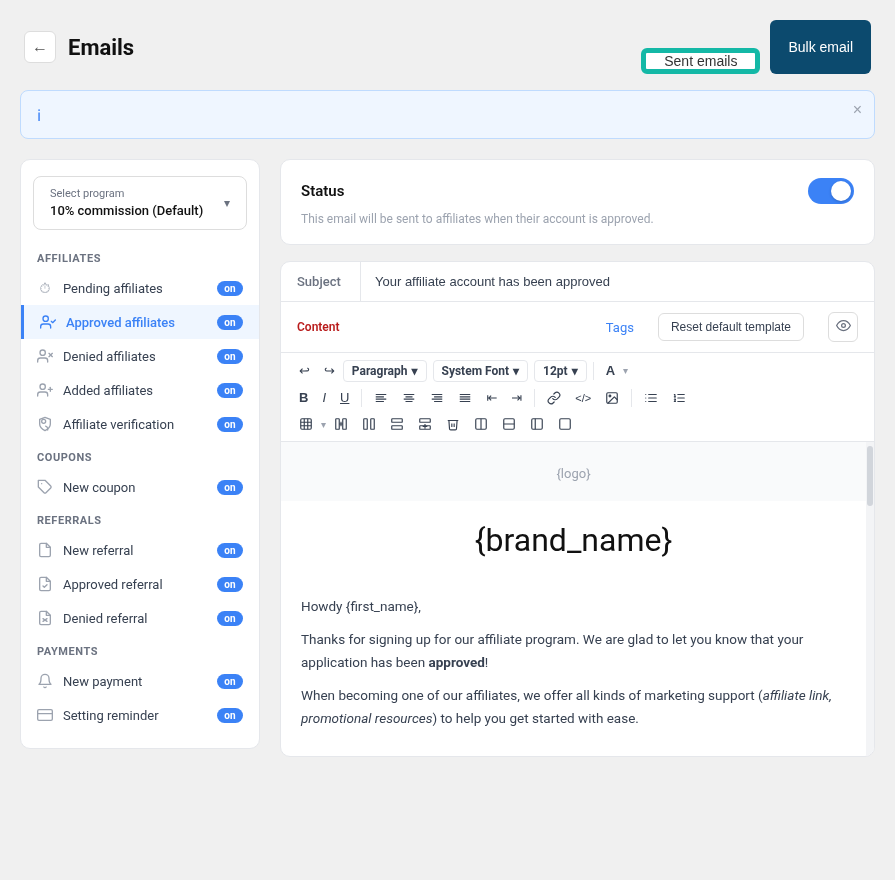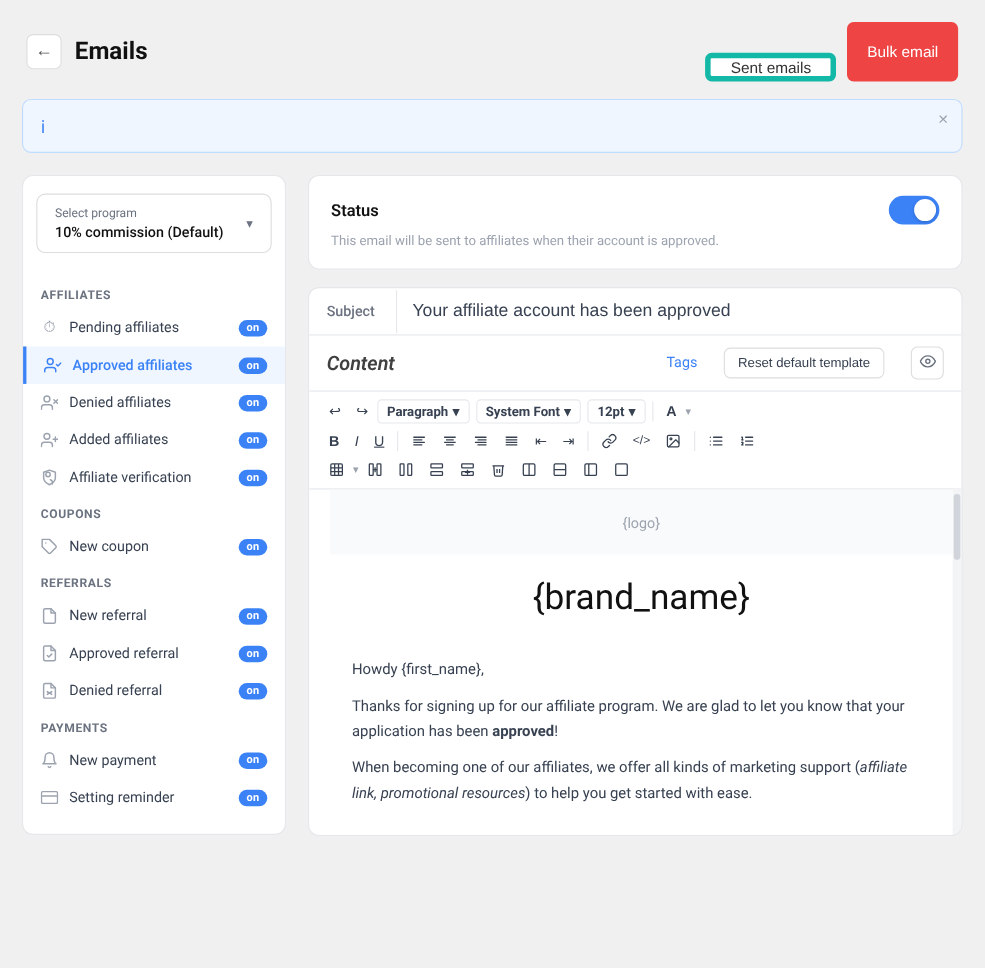--- a/index.html
+++ b/index.html
@@ -56,21 +56,21 @@
       cursor: pointer;
       font-size: 14px;
       color: #333;
       font-weight: 500;
       margin-top: 28px;
     }
     .btn-dark {
       padding: 8px 18px;
       border: none;
       border-radius: 6px;
-      background: #ef4444;
+      background: #0c4a6e;
       color: #fff;
       cursor: pointer;
       font-size: 14px;
       font-weight: 500;
     }
     .info-banner {
       background: #eff6ff;
       border: 1px solid #bfdbfe;
       border-radius: 8px;
       padding: 12px 16px;
@@ -111,21 +111,21 @@
       background: #fff;
       border-radius: 10px;
       padding: 16px 0;
       flex-shrink: 0;
       border: 1px solid #e5e7eb;
     }
     .select-program {
       padding: 10px 16px;
       border: 1px solid #ddd;
       border-radius: 8px;
-      margin: 0 12px 22px;
+      margin: 0 12px 12px;
       display: flex;
       align-items: center;
       justify-content: space-between;
       cursor: pointer;
     }
     .select-program-label {
       font-size: 11px;
       color: #6b7280;
       display: block;
     }
@@ -244,37 +244,36 @@
       color: #6b7280;
       padding: 12px 16px;
       border-right: 1px solid #e5e7eb;
       font-weight: 500;
       min-width: 80px;
     }
     .subject-input {
       flex: 1;
       border: none;
       outline: none;
-      font-size: 16px;
+      font-size: 13px;
       color: #374151;
       padding: 12px 14px;
       background: transparent;
     }
     .content-toolbar {
       display: flex;
       align-items: center;
       justify-content: space-between;
       padding: 10px 16px;
       border-bottom: 1px solid #e5e7eb;
     }
     .content-label {
-      font-size: 18px;
+      font-size: 12px;
       font-weight: 600;
-      color: #404040;
-      font-style: italic;
+      color: #b91c1c;
     }
     .content-toolbar-right {
       display: flex;
       align-items: center;
       gap: 24px;
     }
     .tags-link {
       font-size: 13px;
       color: #3b82f6;
       cursor: pointer;
@@ -368,21 +367,20 @@
     .editor-scroll-thumb {
       width: 6px;
       height: 60px;
       background: #d1d5db;
       border-radius: 3px;
       margin: 4px auto;
     }
     .editor-main {
       flex: 1;
       overflow: hidden;
-      margin-left: 19px;
     }
   </style>
 </head>
 <body>
 
 <div class="page-container">
 
   <div class="header">
     <div class="header-left">
       <button class="back-btn">

